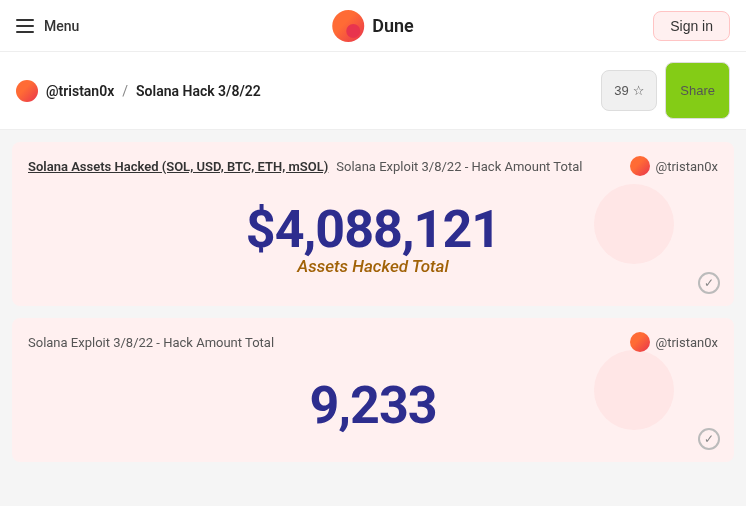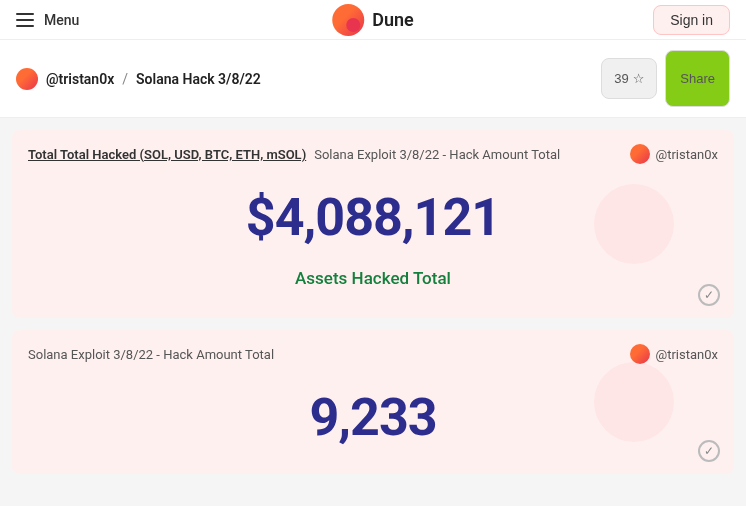--- a/index.html
+++ b/index.html
@@ -12,21 +12,21 @@
     }
 
     
     .header {
       display: flex;
       align-items: center;
       justify-content: space-between;
       padding: 8px 16px;
       background: #fff;
       border-bottom: 1px solid #eee;
-      height: 40px;
+      height: 52px;
     }
     .header-left {
       display: flex;
       align-items: center;
       gap: 10px;
     }
     .menu-icon {
       display: flex;
       flex-direction: column;
       gap: 4px;
@@ -184,23 +184,24 @@
     }
     .card-big-number {
       font-size: 52px;
       font-weight: 700;
       color: #2d2d8e;
       letter-spacing: -1px;
       line-height: 1;
     }
     .card-big-label {
       font-size: 17px;
-      color: #15803d;
-      margin-top: 24px;
+      color: #a16207;
+      margin-top: 0;
       font-weight: 500;
+      font-style: italic;
     }
 
     .card-check {
       position: absolute;
       bottom: 12px;
       right: 14px;
       width: 22px;
       height: 22px;
       border-radius: 50%;
       border: 2px solid #bbb;
@@ -258,21 +259,21 @@
       <span>☆</span>
     </button>
     <button class="share-btn">Share</button>
   </div>
 </div>
 
 <div class="main-content">
 
   <div class="card">
     <div class="card-header">
-      <span class="card-title">Total Total Hacked (SOL, USD, BTC, ETH, mSOL)</span>
+      <span class="card-title">Solana Assets Hacked (SOL, USD, BTC, ETH, mSOL)</span>
       <span class="card-subtitle">Solana Exploit 3/8/22 - Hack Amount Total</span>
       <div class="card-author">
         <div class="author-avatar"></div>
         <span>@tristan0x</span>
       </div>
     </div>
     <div class="watermark"></div>
     <div class="card-body">
       <div class="card-big-number">$4,088,121</div>
       <div class="card-big-label">Assets Hacked Total</div>

